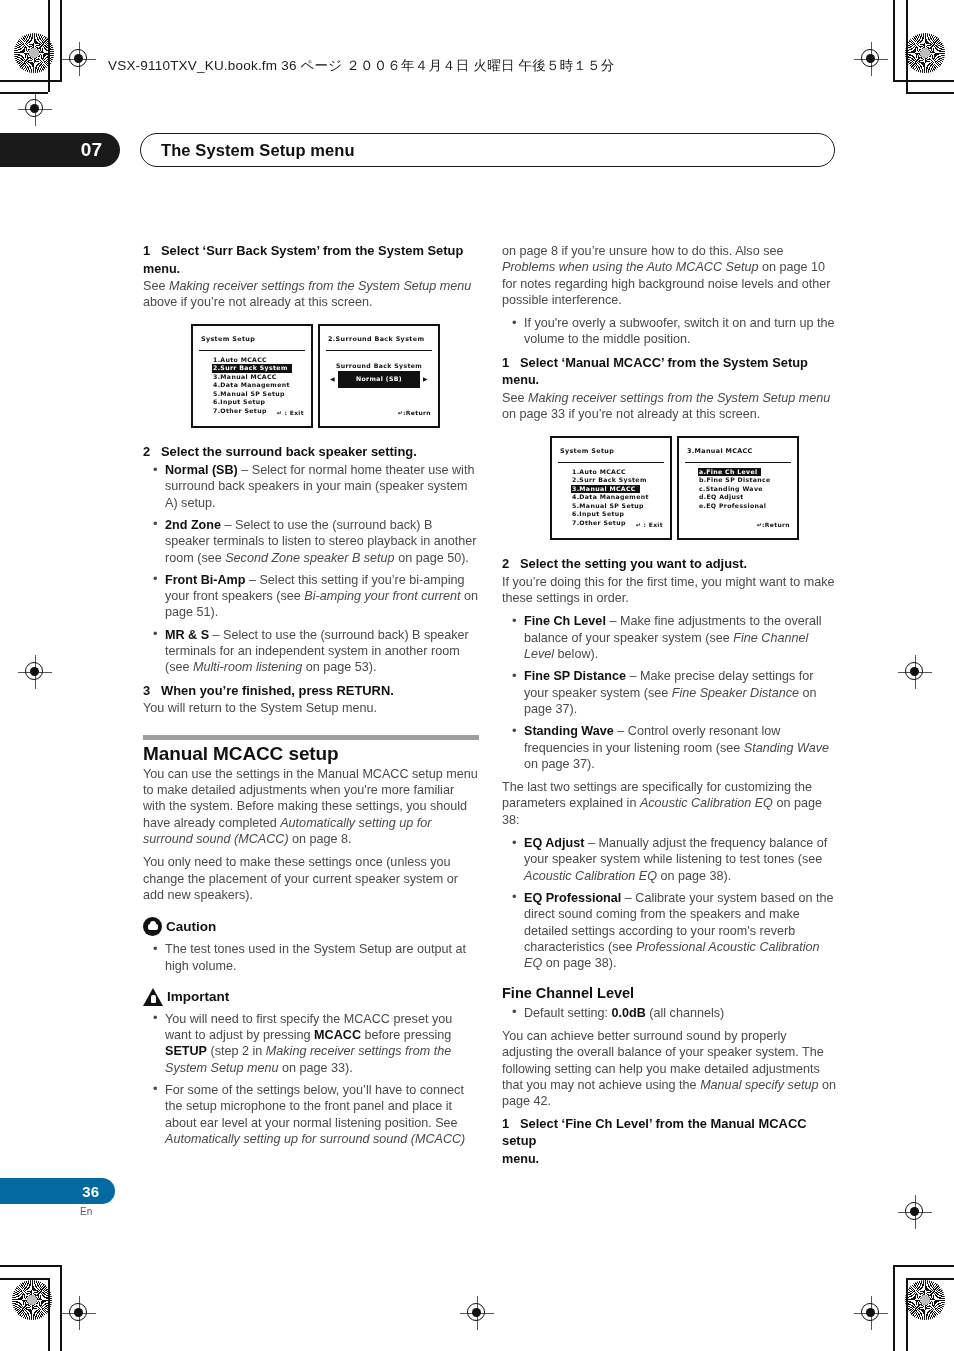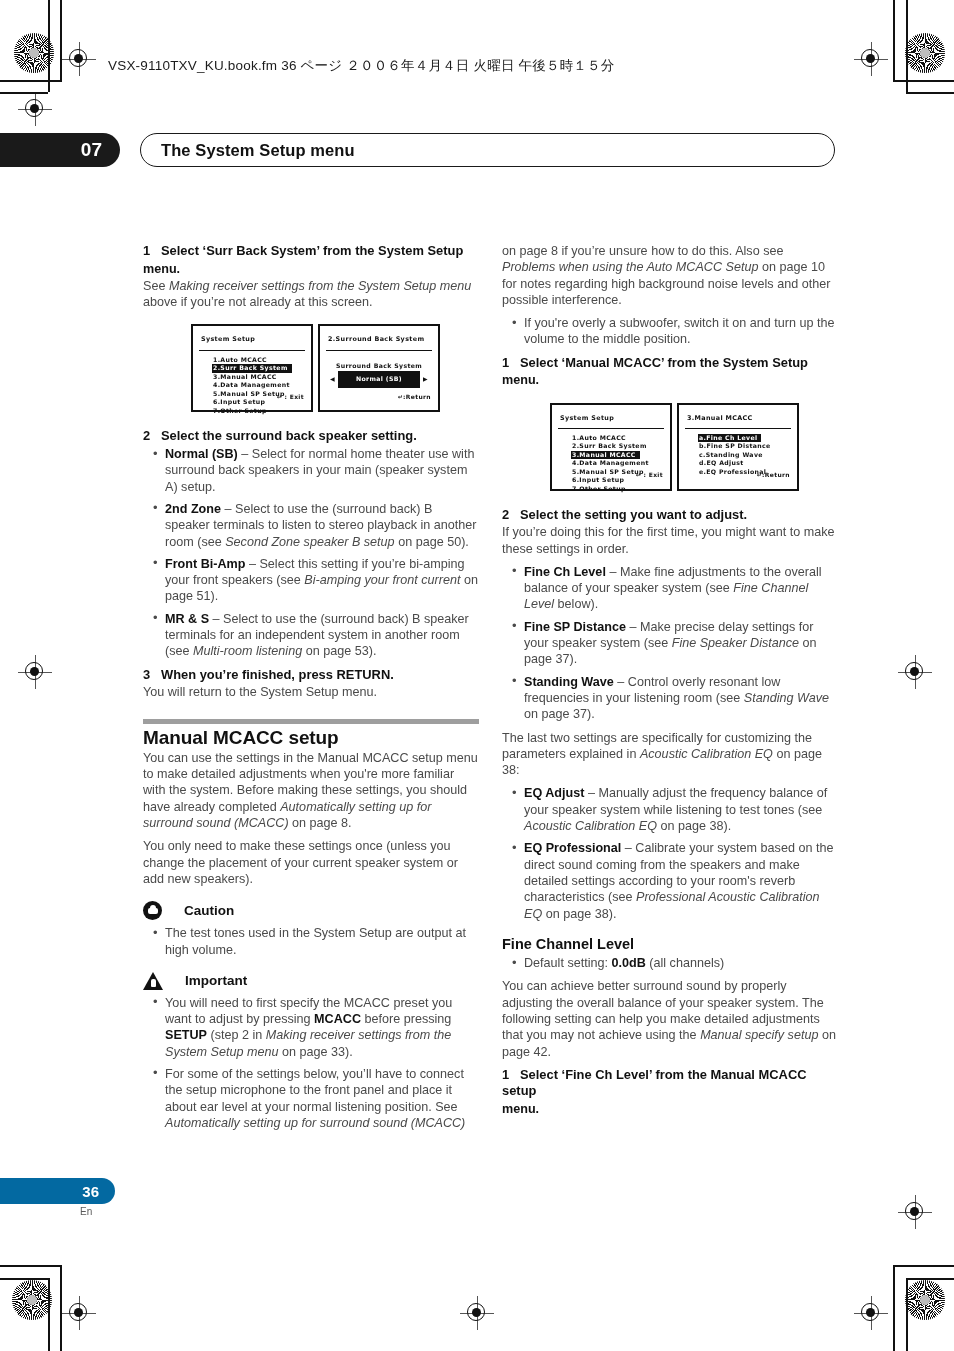--- a/index.html
+++ b/index.html
@@ -173,21 +173,21 @@
   
   .osd-row {
     display: flex;
     gap: 5px;
     margin: 14px 0 16px 48px;
   }
   .osd {
     border: 2.2px solid #111;
     background: #ffffff;
     width: 122px;
-    height: 88px;
+    height: 104px;
     box-sizing: border-box;
     padding: 5px 6px 4px 6px;
     position: relative;
     font-family: "DejaVu Sans", sans-serif;
     font-size: 6.2px;
     color: #111;
     font-weight: bold;
     letter-spacing: 0.35px;
   }
   .osd .osd-title {
@@ -254,21 +254,21 @@
     margin: 14px 0 3px 0;
     font-size: 14.5px;
     font-weight: bold;
     color: #111;
   }
 
   
   .notice-head {
     display: flex;
     align-items: center;
-    gap: 22px;
+    gap: 4px;
     margin: 14px 0 5px 0;
     font-weight: bold;
     font-size: 13.5px;
     color: #111;
   }
   .icon-caution {
     width: 19px; height: 19px;
     border-radius: 50%;
     background: #111;
     position: relative;
@@ -506,20 +506,21 @@
 
   <p><span>on page 8 if you’re unsure how to do this. Also see </span><span class="i">Problems when using the Auto MCACC Setup</span><span> on page 10 for notes regarding high background noise levels and other possible interference.</span></p>
   <ul>
     <li>If you're overly a subwoofer, switch it on and turn up the volume to the middle position.</li>
   </ul>
 
   <div class="step">
     <span class="num">1</span><span>Select ‘Manual MCACC’ from the System Setup</span>
   </div>
   <div class="step-cont">menu.</div>
+  <p><span>See </span><span class="i">Making receiver settings from the System Setup menu</span><span> on page 33 if you’re not already at this screen.</span></p>
 
   <div class="osd-row">
     <div class="osd">
       <div class="osd-title">System  Setup</div>
       <div class="osd-items">
         <div class="osd-item"><span>1.Auto  MCACC</span></div>
         <div class="osd-item"><span>2.Surr  Back  System</span></div>
         <div class="osd-item"><span class="osd-item sel">3.Manual  MCACC</span></div>
         <div class="osd-item"><span>4.Data  Management</span></div>
         <div class="osd-item"><span>5.Manual  SP  Setup</span></div>

